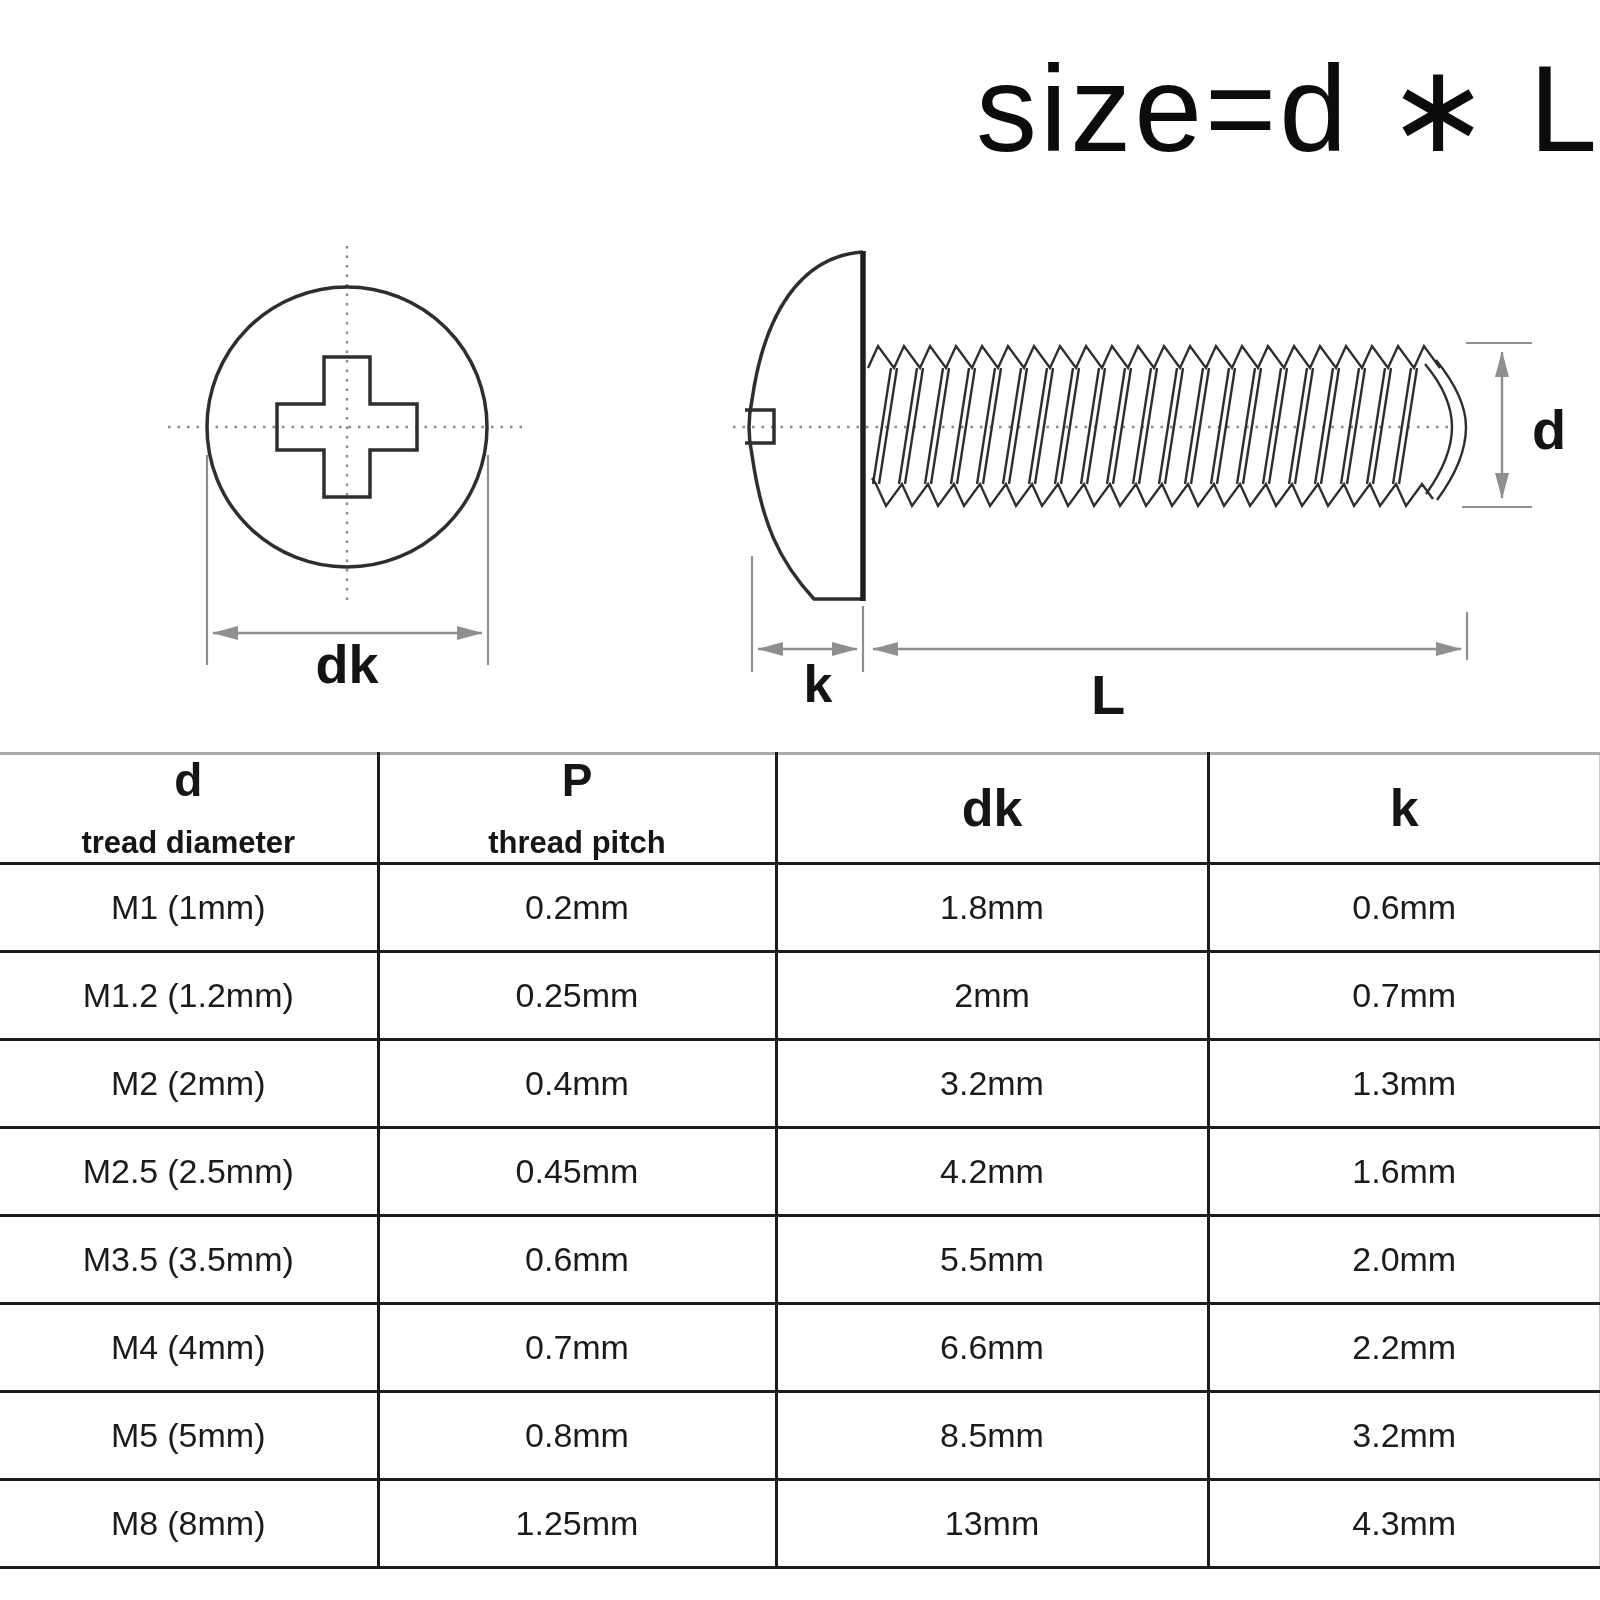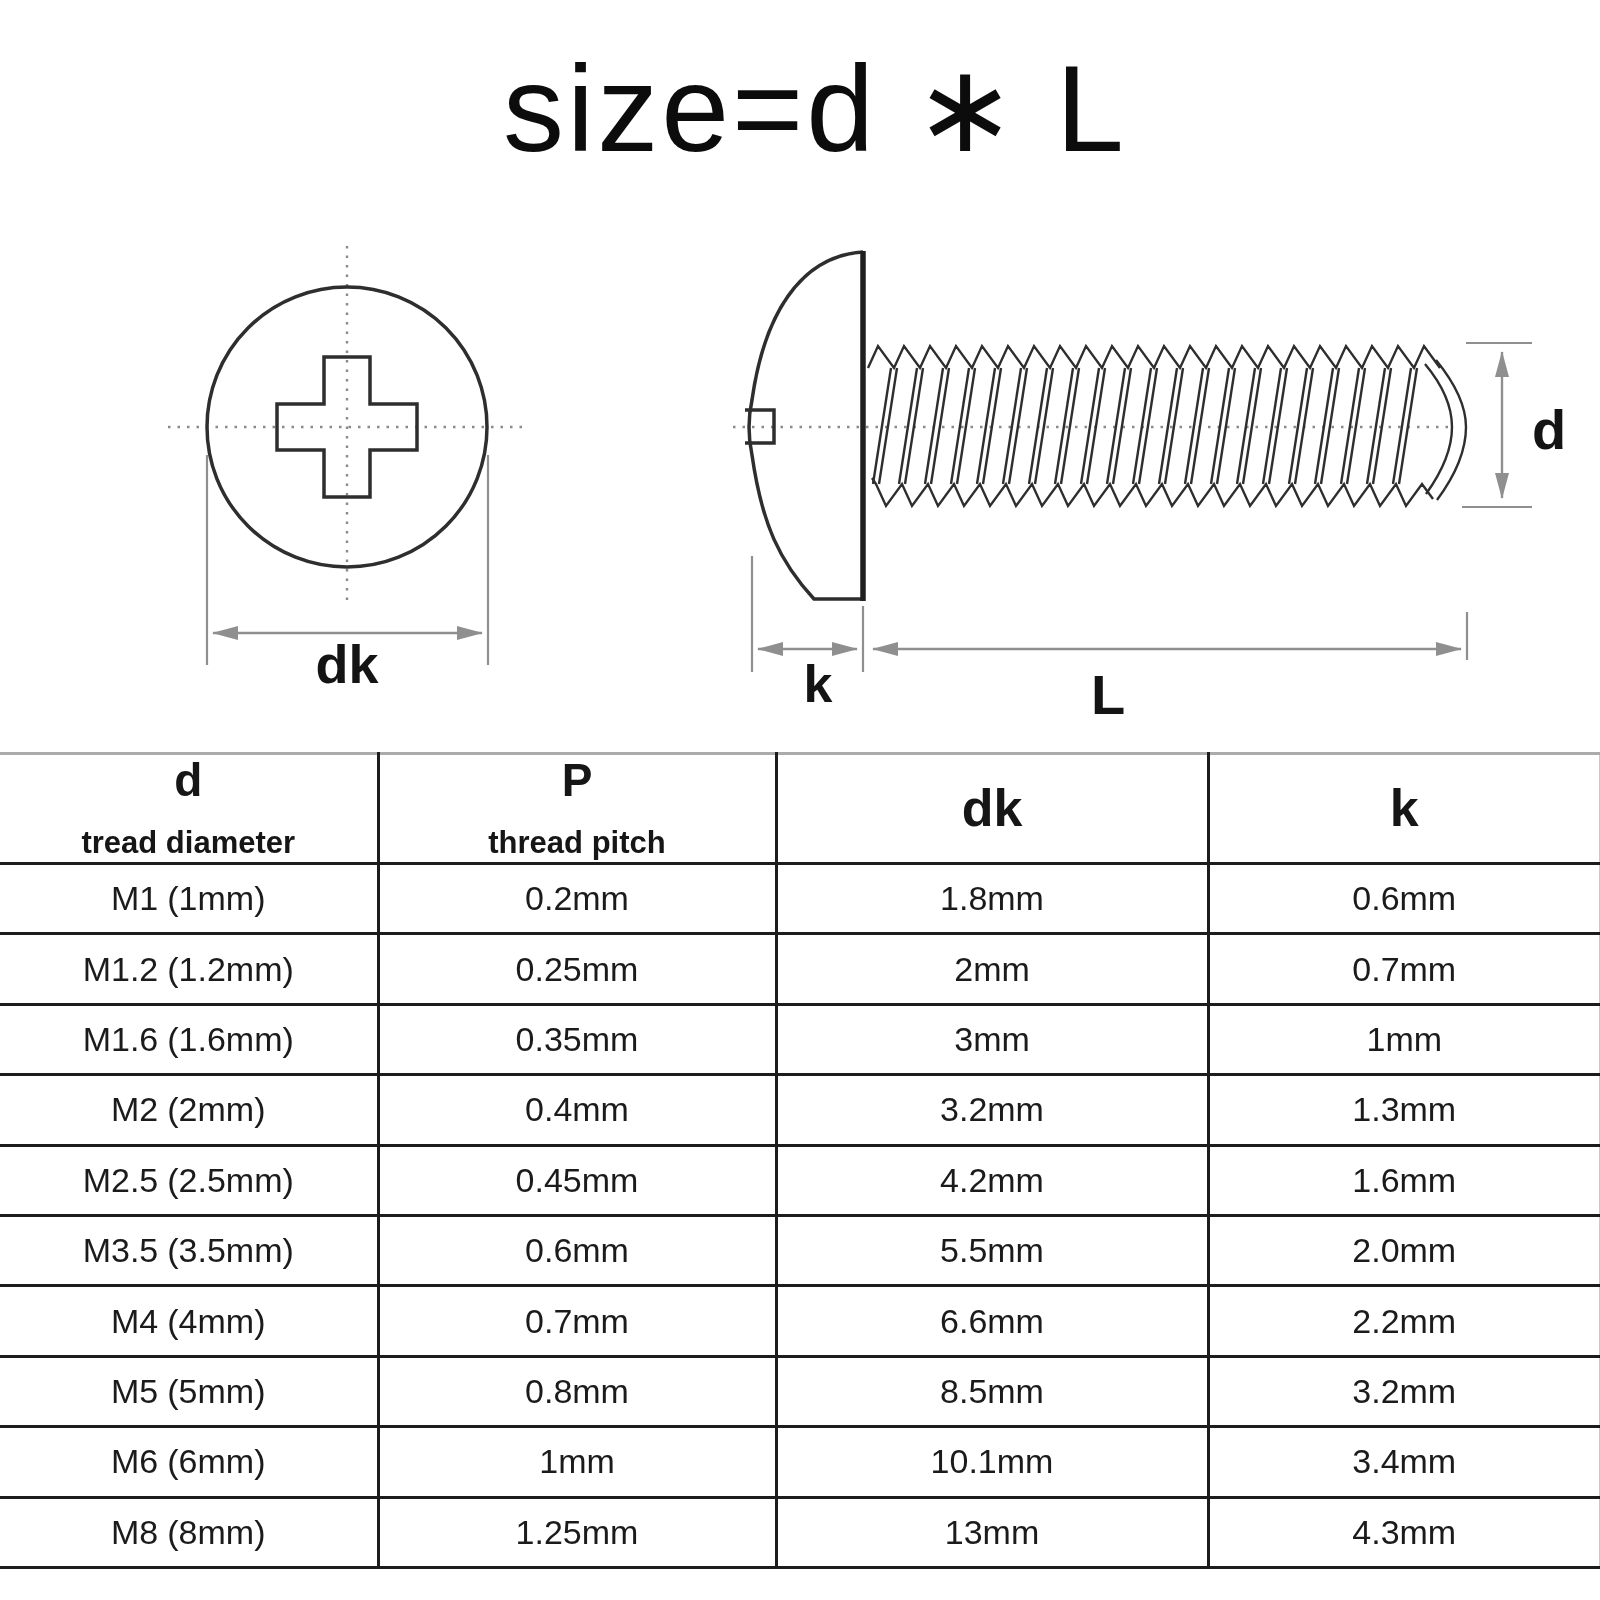--- a/index.html
+++ b/index.html
@@ -1,18 +1,18 @@
 <!DOCTYPE html>
 <html><head>
 <meta charset="utf-8">
 <style>
   html,body{margin:0;padding:0;background:#ffffff;}
   .page{position:relative;width:1600px;height:1600px;background:#fff;overflow:hidden;
         font-family:"Liberation Sans","DejaVu Sans",sans-serif;color:#161616;}
-  .title{position:absolute;top:38px;left:0;width:100%;text-align:center;
+  .title{position:absolute;top:38px;left:0;width:100%;text-align:right;
          font-size:122px;font-weight:400;letter-spacing:3px;color:#0c0c0c;text-indent:30px;white-space:pre;}
   svg.diagram{position:absolute;top:0;left:0;}
   .outline{fill:none;stroke:#2e2e2e;stroke-width:3.5;stroke-linejoin:miter;}
   .outline-thick{fill:none;stroke:#1f1f1f;stroke-width:5.5;}
   .thread{fill:none;stroke:#2e2e2e;stroke-width:2.4;stroke-linejoin:miter;}
   .dim{stroke:#8f8f8f;stroke-width:2.2;fill:none;}
   .dimarrow{stroke:#8f8f8f;stroke-width:2.4;fill:none;}
   .centerline{stroke:#8a8a8a;stroke-width:2.4;stroke-dasharray:2.5 7;fill:none;}
   .dimlabel{font-family:"Liberation Sans","DejaVu Sans",sans-serif;font-weight:700;fill:#141414;}
 
@@ -157,26 +157,20 @@
       <td>1.8mm</td>
       <td>0.6mm</td>
     </tr>
     <tr>
       <td><span class="mval">M1.2</span><span class="mparen">(1.2mm)</span></td>
       <td>0.25mm</td>
       <td>2mm</td>
       <td>0.7mm</td>
     </tr>
     <tr>
-      <td><span class="mval">M1.6</span><span class="mparen">(1.6mm)</span></td>
-      <td>0.35mm</td>
-      <td>3mm</td>
-      <td>1mm</td>
-    </tr>
-    <tr>
       <td><span class="mval">M2</span><span class="mparen">(2mm)</span></td>
       <td>0.4mm</td>
       <td>3.2mm</td>
       <td>1.3mm</td>
     </tr>
     <tr>
       <td><span class="mval">M2.5</span><span class="mparen">(2.5mm)</span></td>
       <td>0.45mm</td>
       <td>4.2mm</td>
       <td>1.6mm</td>
@@ -193,26 +187,20 @@
       <td>6.6mm</td>
       <td>2.2mm</td>
     </tr>
     <tr>
       <td><span class="mval">M5</span><span class="mparen">(5mm)</span></td>
       <td>0.8mm</td>
       <td>8.5mm</td>
       <td>3.2mm</td>
     </tr>
     <tr>
-      <td><span class="mval">M6</span><span class="mparen">(6mm)</span></td>
-      <td>1mm</td>
-      <td>10.1mm</td>
-      <td>3.4mm</td>
-    </tr>
-    <tr>
       <td><span class="mval">M8</span><span class="mparen">(8mm)</span></td>
       <td>1.25mm</td>
       <td>13mm</td>
       <td>4.3mm</td>
     </tr>
   </tbody>
     </table>
 </div>
 
 </body></html>

